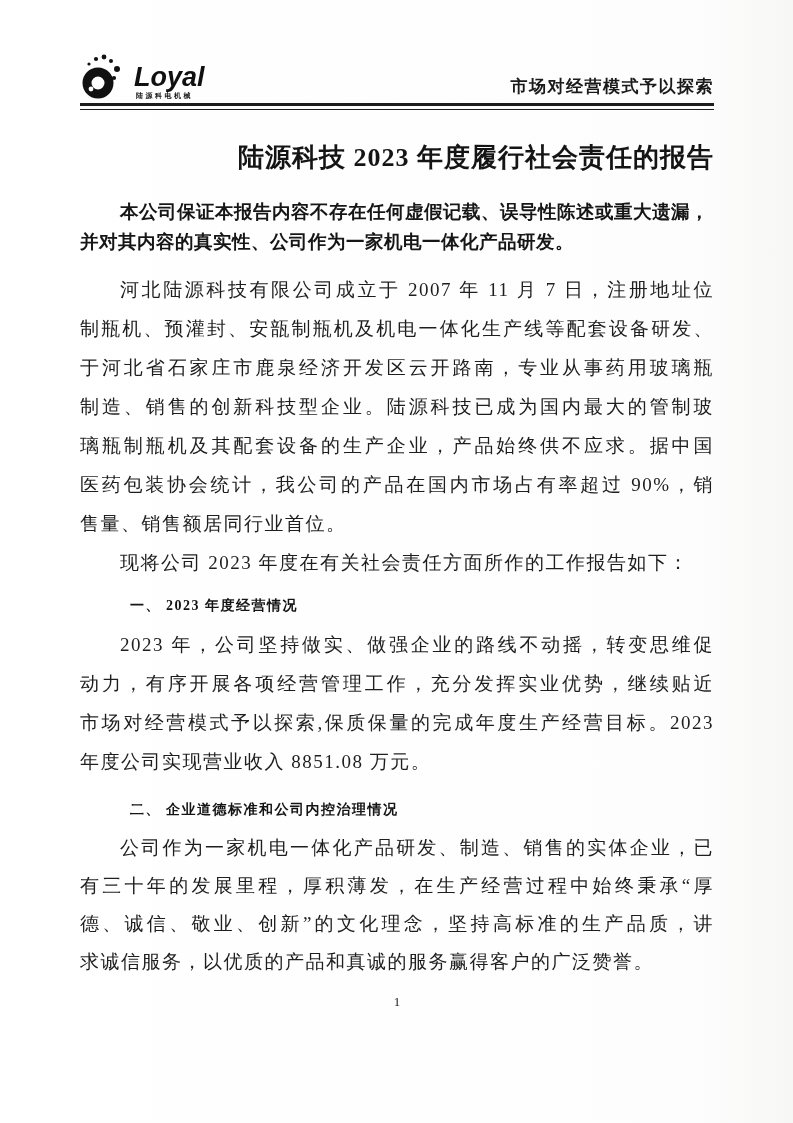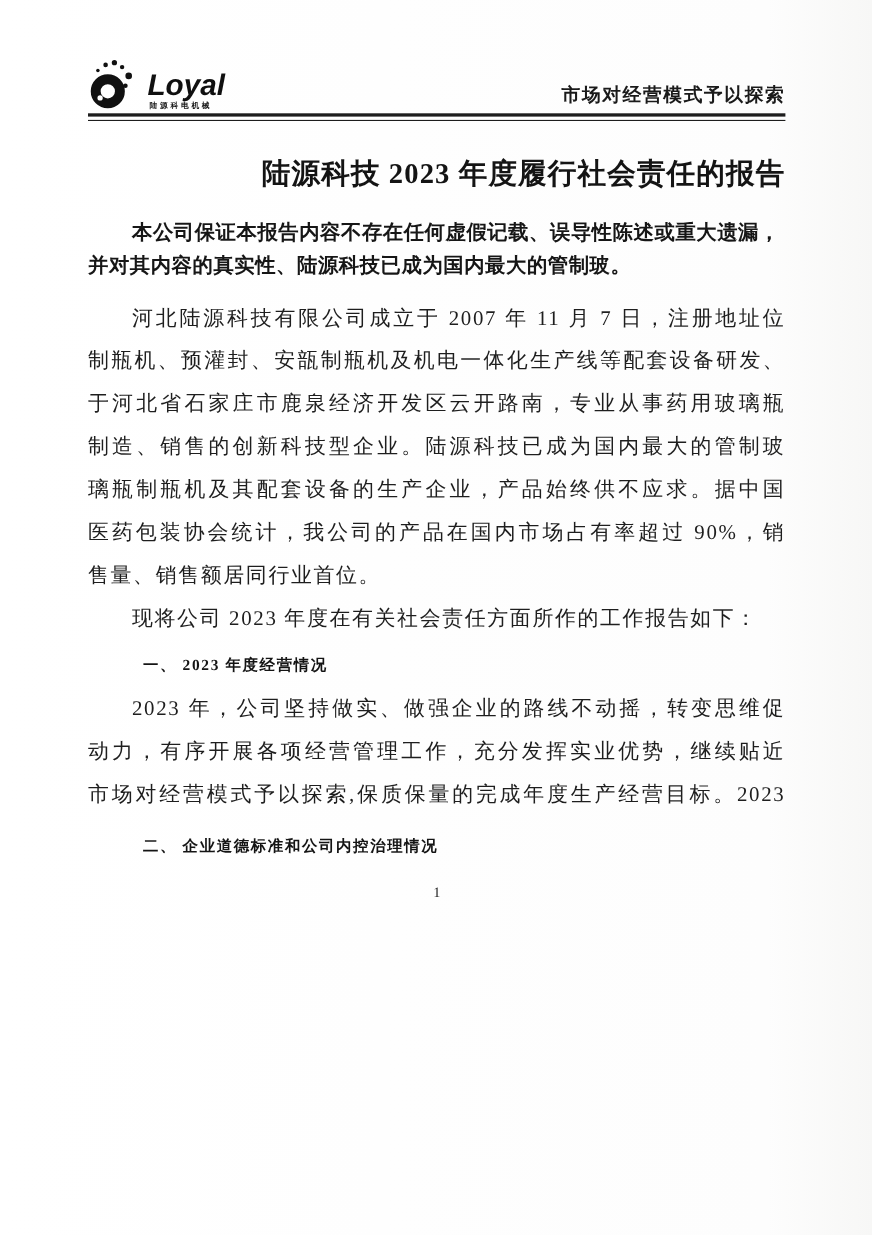--- a/index.html
+++ b/index.html
@@ -149,41 +149,48 @@
     </div>
     <div class="company-name">市场对经营模式予以探索</div>
   </div>
 
   <div class="rule"></div>
 
   <div class="title">陆源科技 2023 年度履行社会责任的报告</div>
 
   <div class="declaration">
     <div class="indent">本公司保证本报告内容不存在任何虚假记载、误导性陈述或重大遗漏，</div>
-    <div>并对其内容的真实性、陆源科技已成为国内最大的管制玻。</div>
+    <div>并对其内容的真实性、公司作为一家机电一体化产品研发。</div>
   </div>
 
   <div class="para para-intro">
     <div class="line full indent">河北陆源科技有限公司成立于 2007 年 11 月 7 日，注册地址位</div>
     <div class="line full">制瓶机、预灌封、安瓿制瓶机及机电一体化生产线等配套设备研发、</div>
     <div class="line full">于河北省石家庄市鹿泉经济开发区云开路南，专业从事药用玻璃瓶</div>
     <div class="line full">制造、销售的创新科技型企业。陆源科技已成为国内最大的管制玻</div>
     <div class="line full">璃瓶制瓶机及其配套设备的生产企业，产品始终供不应求。据中国</div>
     <div class="line full">医药包装协会统计，我公司的产品在国内市场占有率超过 90%，销</div>
     <div class="line">售量、销售额居同行业首位。</div>
   </div>
 
   <div class="line indent">现将公司 2023 年度在有关社会责任方面所作的工作报告如下：</div>
 
   <div class="heading heading-1">一、  2023 年度经营情况</div>
 
   <div class="para">
     <div class="line full indent">2023 年，公司坚持做实、做强企业的路线不动摇，转变思维促</div>
     <div class="line full">动力，有序开展各项经营管理工作，充分发挥实业优势，继续贴近</div>
     <div class="line full">市场对经营模式予以探索,保质保量的完成年度生产经营目标。2023</div>
+    <div class="line">年度公司实现营业收入 8851.08 万元。</div>
   </div>
 
   <div class="heading heading-2">二、  企业道德标准和公司内控治理情况</div>
 
+  <div class="para s2">
+    <div class="line full indent">公司作为一家机电一体化产品研发、制造、销售的实体企业，已</div>
+    <div class="line full">有三十年的发展里程，厚积薄发，在生产经营过程中始终秉承“厚</div>
+    <div class="line full">德、诚信、敬业、创新”的文化理念，坚持高标准的生产品质，讲</div>
+    <div class="line">求诚信服务，以优质的产品和真诚的服务赢得客户的广泛赞誉。</div>
+  </div>
 
   <div class="footer">1</div>
 
 </div>
 
 </body></html>

